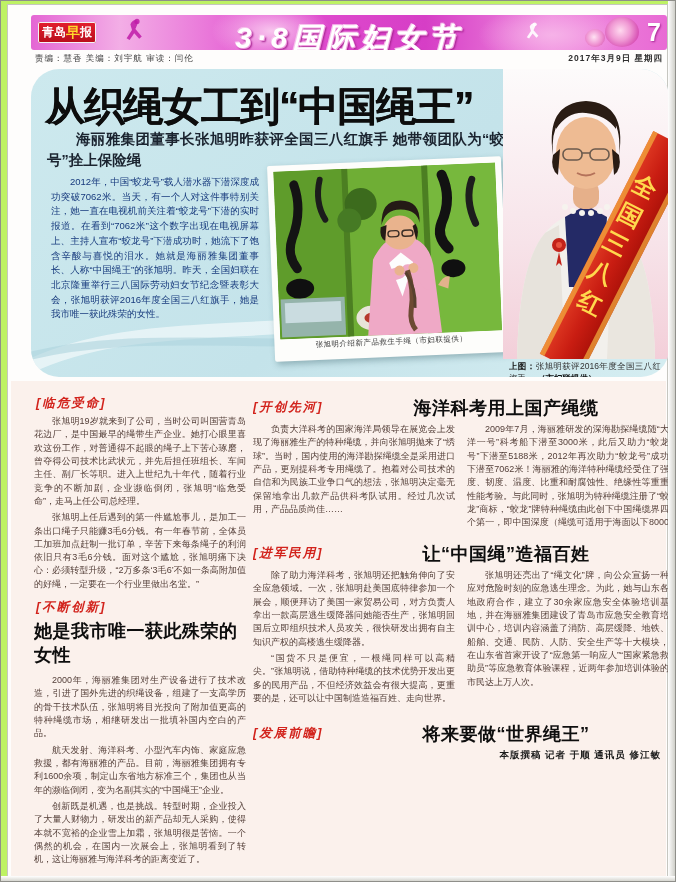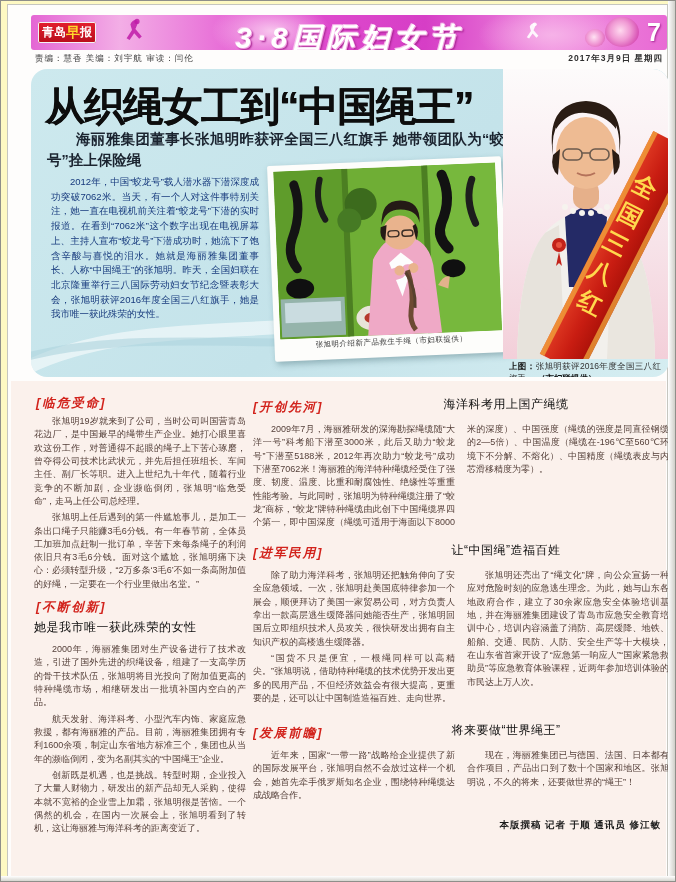--- a/index.html
+++ b/index.html
@@ -1,19 +1,19 @@
 <!DOCTYPE html>
 <html><head>
 <meta charset="utf-8">
 <style>
   * { margin:0; padding:0; box-sizing:border-box; }
   html,body { background:#e9e9e4; }
   body { font-family:"Liberation Sans","DejaVu Sans",sans-serif; }
   #page {
-    position:relative; width:676px; height:882px; background:#fef9c3;
+    position:relative; width:676px; height:882px; background:#bef264;
     overflow:hidden; border:1px solid #8f8f8a;
   }
   .scan-frame {
     position:absolute; left:6px; top:3px; right:7px; bottom:4px;
     border:1px solid #c6c6c0; background:#fefdfc; pointer-events:none;
   }
   .scan-shade-r { position:absolute; right:0; top:0; width:7px; height:100%;
     background:linear-gradient(90deg,#ffffff,#cfcfc9); }
   .scan-shade-b { position:absolute; left:0; bottom:0; width:100%; height:5px;
     background:linear-gradient(180deg,#ffffff,#d6d6d0); }
@@ -60,21 +60,21 @@
   .byline-right { position:absolute; right:4px; top:0; letter-spacing:1px; font-weight:bold; color:#2e2e2e; }
 
   
   .lower-bg { position:absolute; left:10px; top:380px; width:655px; height:495px;
     background:#fbf1ec; }
 
   
   .feature {
     position:absolute; left:30px; top:68px; width:638px; height:308px;
     background:linear-gradient(135deg,#cde9ee 0%,#c4e3ea 55%,#d5edf1 100%);
-    border-radius:16px; overflow:hidden;
+    border-radius:28px; overflow:hidden;
   }
   .swoosh { position:absolute; left:-10px; bottom:-8px; }
   .headline {
     position:absolute; left:14px; top:10px; width:470px;
     font-size:40px; font-weight:900; color:#0d0d0d; letter-spacing:-1px;
     text-shadow:0.6px 0 #0d0d0d;
     white-space:nowrap;
   }
   .subhead {
     position:absolute; left:16px; top:60px; width:472px;
@@ -101,21 +101,21 @@
     position:absolute; right:8px; top:292px; width:152px; font-size:8.5px;
     color:#333; line-height:1.4; text-align:justify;
   }
   .cap-right .lbl, .cap-right .crd { font-weight:bold; color:#111; }
 
   
   .col-left { position:absolute; left:33px; top:392px; width:212px; height:486px; overflow:hidden; }
   .col-right { position:absolute; left:252px; top:392px; width:416px; height:486px; overflow:hidden; }
 
   .sec-tag { font-size:12.5px; font-weight:bold; font-style:italic; color:#d2231c; letter-spacing:2px; }
-  .sec-title { font-size:12px; font-weight:400; color:#0e0e0e; letter-spacing:0.5px; }
+  .sec-title { font-size:18px; font-weight:700; color:#0e0e0e; letter-spacing:0.5px; }
   .col-left .sec-tag { display:block; margin:2px 0 3px 2px; }
   .col-left .sec-title { display:block; margin:0 0 7px 0; }
 
   .sec-head-row { position:relative; height:24px; margin:2px 0 4px 0; }
   .sec-head-row .sec-tag { position:absolute; left:0; top:4px; }
   .sec-head-row .sec-title { position:absolute; left:90px; right:0; top:1px; text-align:center; }
 
   .body-text p {
     font-size:9px; line-height:1.48; color:#55403a; text-align:justify;
     text-indent:2em; margin-bottom:3px;
@@ -304,39 +304,36 @@
       </div>
     </div>
   </div>
 
   <div class="col-right">
     <div class="sec-head-row">
       <span class="sec-tag">[开创先河]</span>
       <span class="sec-title">海洋科考用上国产绳缆</span>
     </div>
     <div class="body-text two-col h-s1">
+      <p>负责大洋科考的国家海洋局领导在展览会上发现了海丽雅生产的特种绳缆，并向张旭明抛来了“绣球”。当时，国内使用的海洋勘探绳缆全是采用进口产品，更别提科考专用绳缆了。抱着对公司技术的自信和为民族工业争口气的想法，张旭明决定毫无保留地拿出几款产品供科考队试用。经过几次试用，产品品质尚佳……</p>
       <p>2009年7月，海丽雅研发的深海勘探绳缆随“大洋一号”科考船下潜至3000米，此后又助力“蛟龙号”下潜至5188米，2012年再次助力“蛟龙号”成功下潜至7062米！海丽雅的海洋特种绳缆经受住了强度、韧度、温度、比重和耐腐蚀性、绝缘性等重重性能考验。与此同时，张旭明为特种绳缆注册了“蛟龙”商标，“蛟龙”牌特种绳缆由此创下中国绳缆界四个第一，即中国深度（绳缆可适用于海面以下8000米的深度）、中国强度（绳缆的强度是同直径钢缆的2—5倍）、中国温度（绳缆在-196℃至560℃环境下不分解、不熔化）、中国精度（绳缆表皮与内芯滑移精度为零）。</p>
     </div>
 
     <div class="sec-head-row">
       <span class="sec-tag">[进军民用]</span>
       <span class="sec-title">让“中国绳”造福百姓</span>
     </div>
     <div class="body-text two-col h-s2">
       <p>除了助力海洋科考，张旭明还把触角伸向了安全应急领域。一次，张旭明赴美国底特律参加一个展会，顺便拜访了美国一家贸易公司，对方负责人拿出一款高层逃生缓降器问她能否生产，张旭明回国后立即组织技术人员攻关，很快研发出拥有自主知识产权的高楼逃生缓降器。</p>
       <p>“国货不只是便宜，一根绳同样可以高精尖。”张旭明说，借助特种绳缆的技术优势开发出更多的民用产品，不但经济效益会有很大提高，更重要的是，还可以让中国制造造福百姓、走向世界。</p>
       <p>张旭明还亮出了“绳文化”牌，向公众宣扬一种应对危险时刻的应急逃生理念。为此，她与山东各地政府合作，建立了30余家应急安全体验培训基地，并在海丽雅集团建设了青岛市应急安全教育培训中心，培训内容涵盖了消防、高层缓降、地铁、船舶、交通、民防、人防、安全生产等十大模块，在山东省首家开设了“应急第一响应人”“国家紧急救助员”等应急教育体验课程，近两年参加培训体验的市民达上万人次。</p>
     </div>
 
     <div class="sec-head-row">
       <span class="sec-tag">[发展前瞻]</span>
       <span class="sec-title">将来要做“世界绳王”</span>
     </div>
-    <div class="body-text two-col h-s3">
-      <p>近年来，国家“一带一路”战略给企业提供了新的国际发展平台，张旭明自然不会放过这样一个机会，她首先牵手俄罗斯知名企业，围绕特种绳缆达成战略合作。</p>
-      <p>现在，海丽雅集团已与德国、法国、日本都有合作项目，产品出口到了数十个国家和地区。张旭明说，不久的将来，还要做世界的“绳王”！</p>
-    </div>
     <div class="credit">本版撰稿 记者 于顺 通讯员 修江敏</div>
   </div>
 
   <div class="scan-shade-r"></div>
   <div class="scan-shade-b"></div>
 </div>
 
 </body></html>

